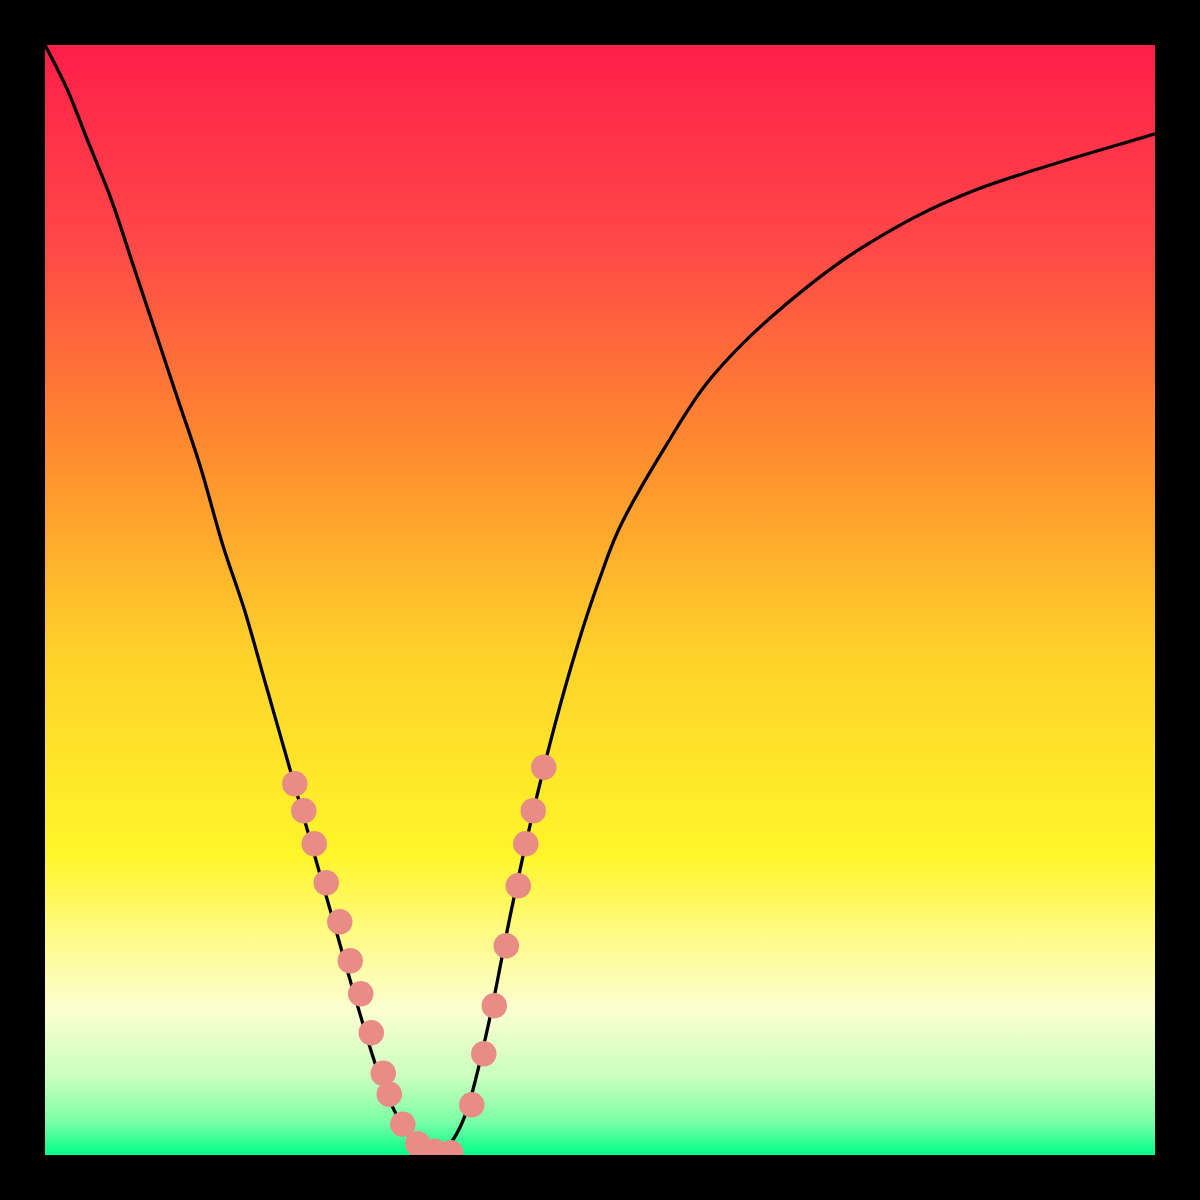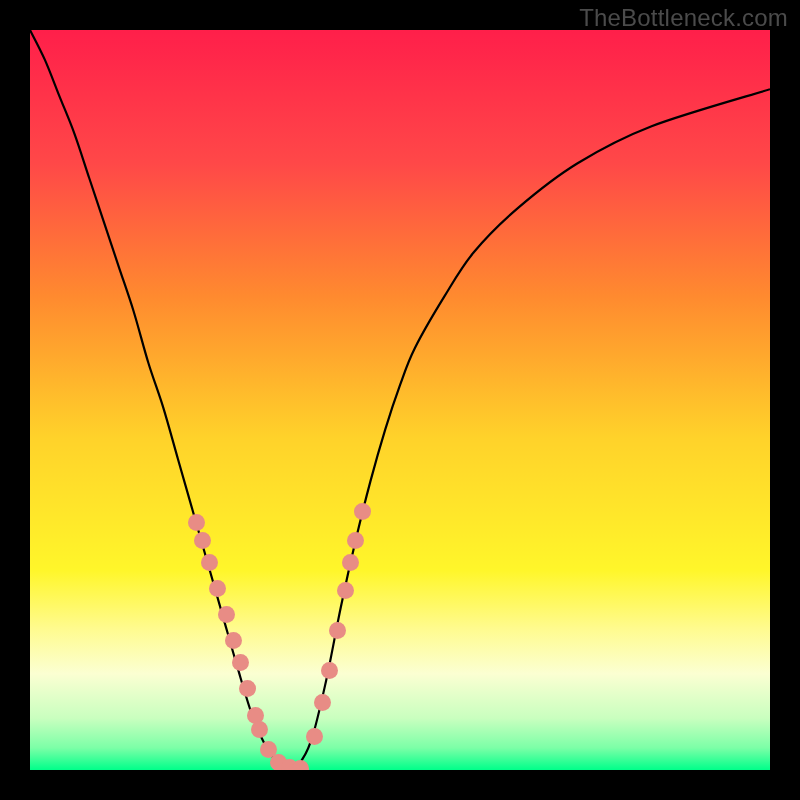--- a/index.html
+++ b/index.html
@@ -104,15 +104,14 @@
         <div class="marker" style="left: 299.7px; top: 640.1px; background: rgb(232, 140, 133);"></div>
         <div class="marker" style="left: 307.1px; top: 600.88px; background: rgb(232, 140, 133);"></div>
         <div class="marker" style="left: 315.24px; top: 560.92px; background: rgb(232, 140, 133);"></div>
         <div class="marker" style="left: 320.42px; top: 532.8px; background: rgb(232, 140, 133);"></div>
         <div class="marker" style="left: 325.6px; top: 510.6px; background: rgb(232, 140, 133);"></div>
         <div class="marker" style="left: 332.26px; top: 481px; background: rgb(232, 140, 133);"></div>
       </div>
 
   </div>
 
-  <div class="watermark">TheBottleneck.com</div>
 
 </div>
 
 </body></html>

